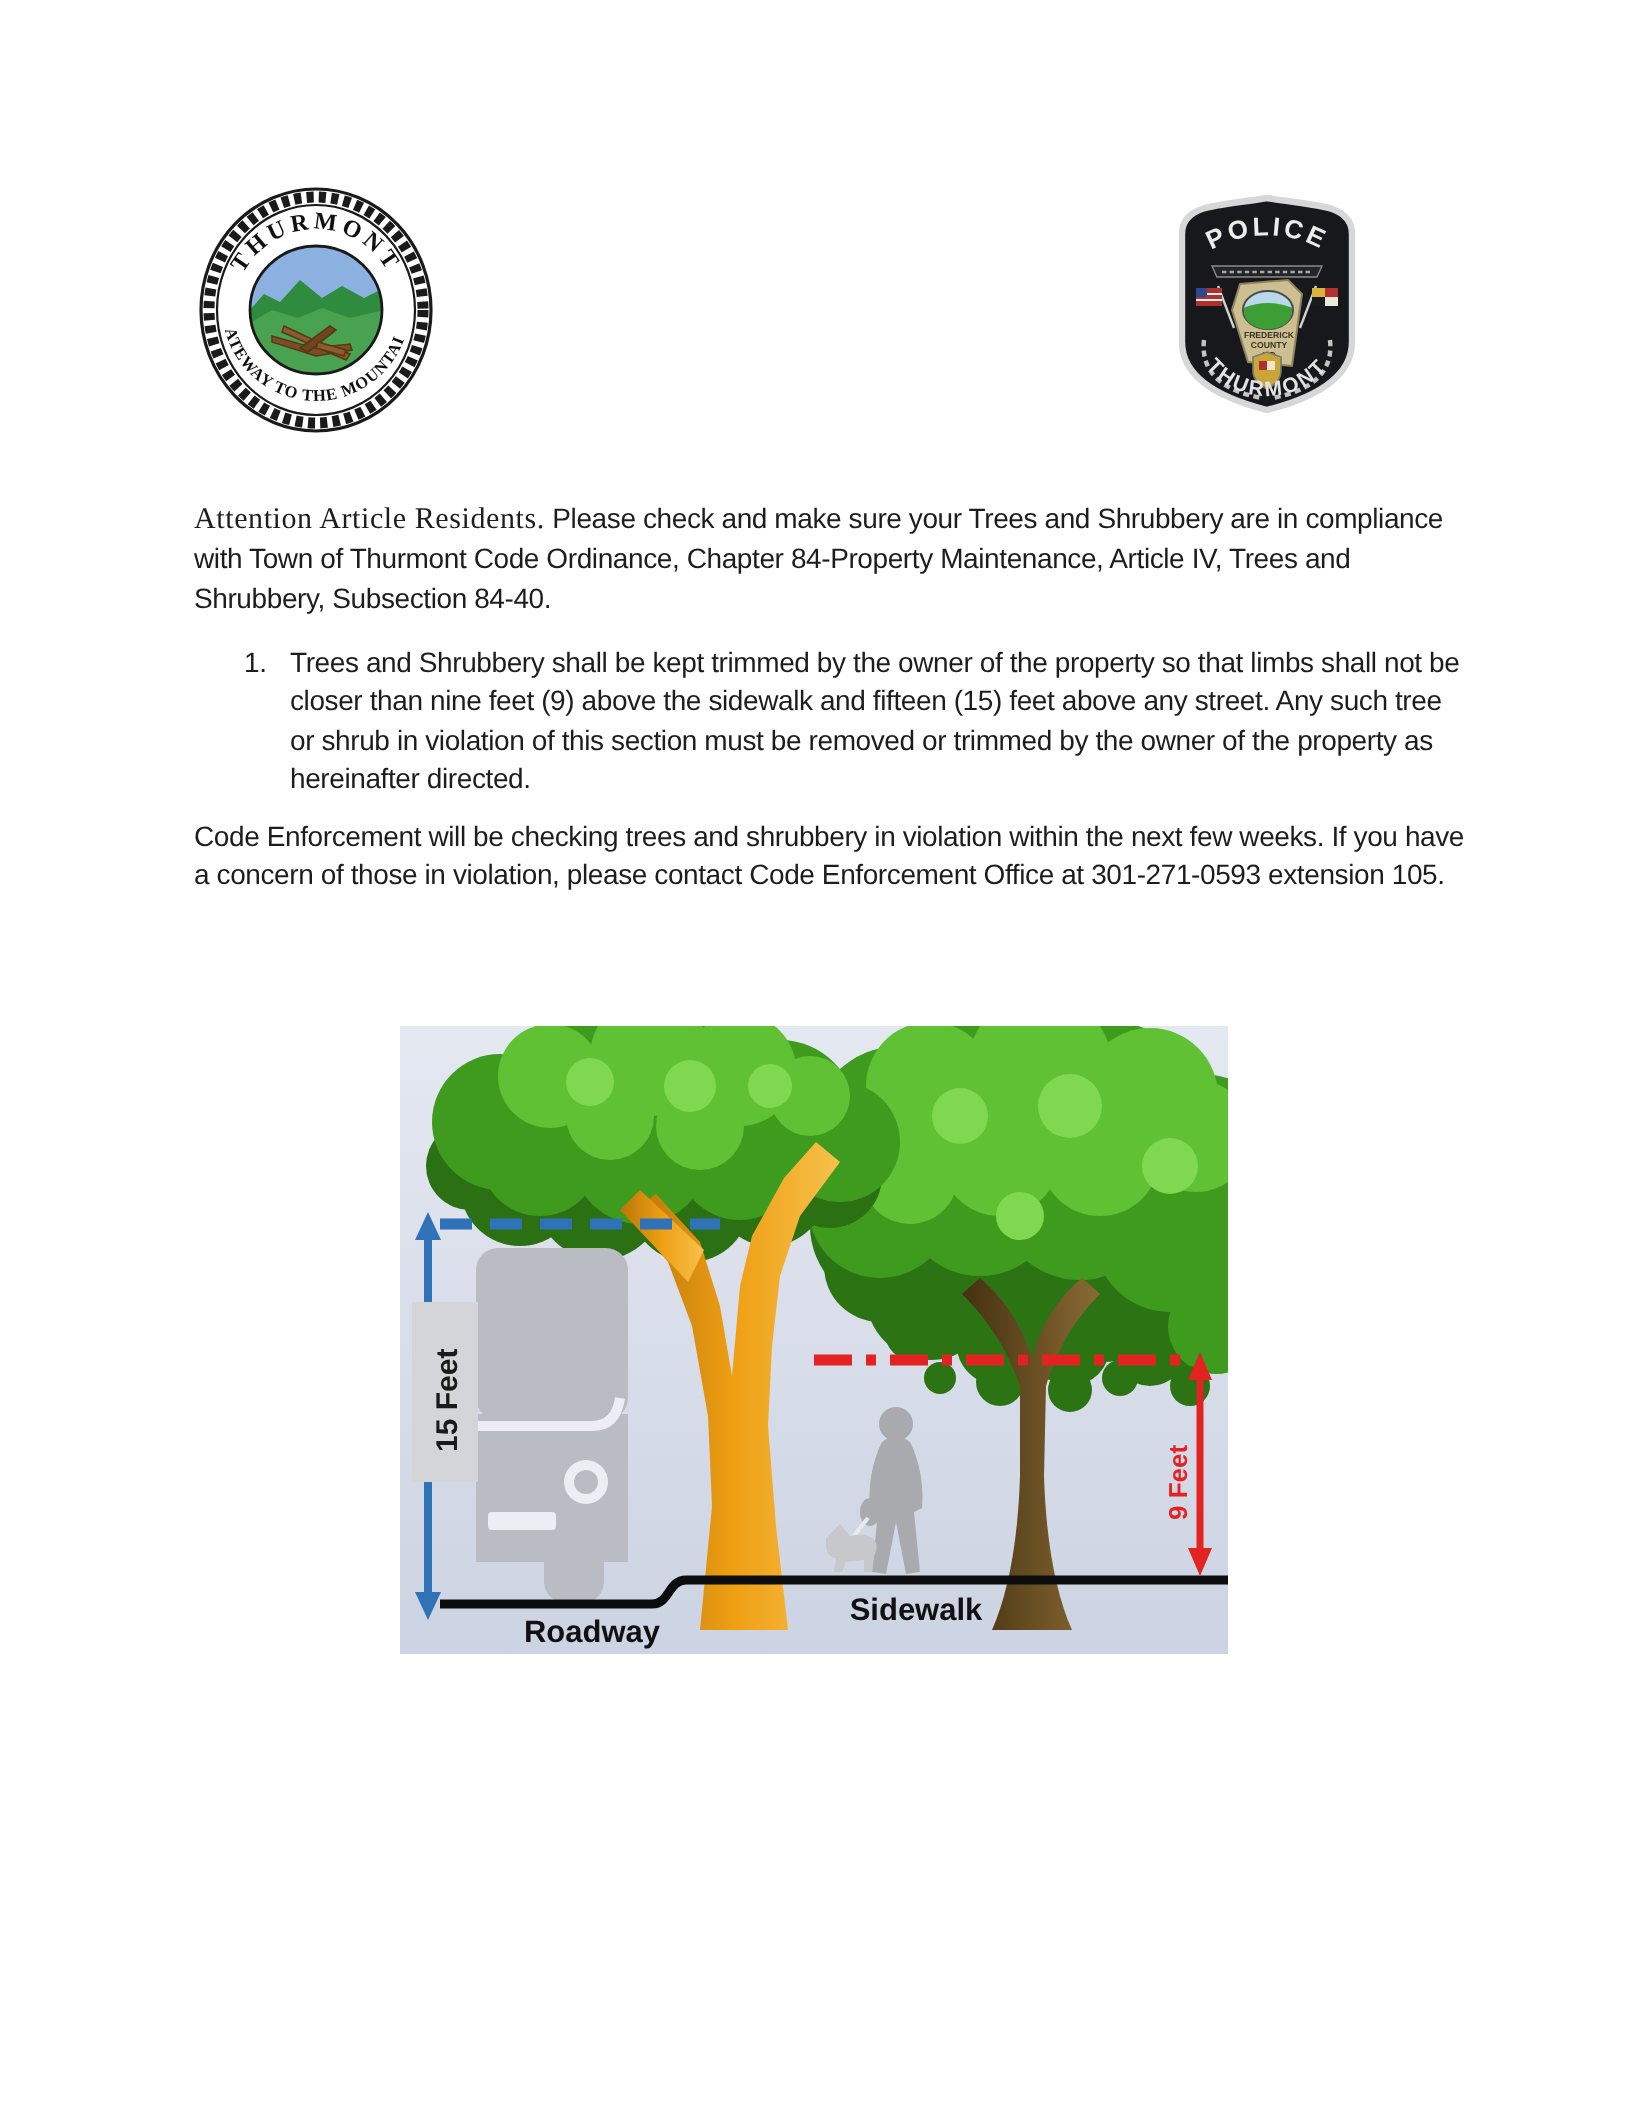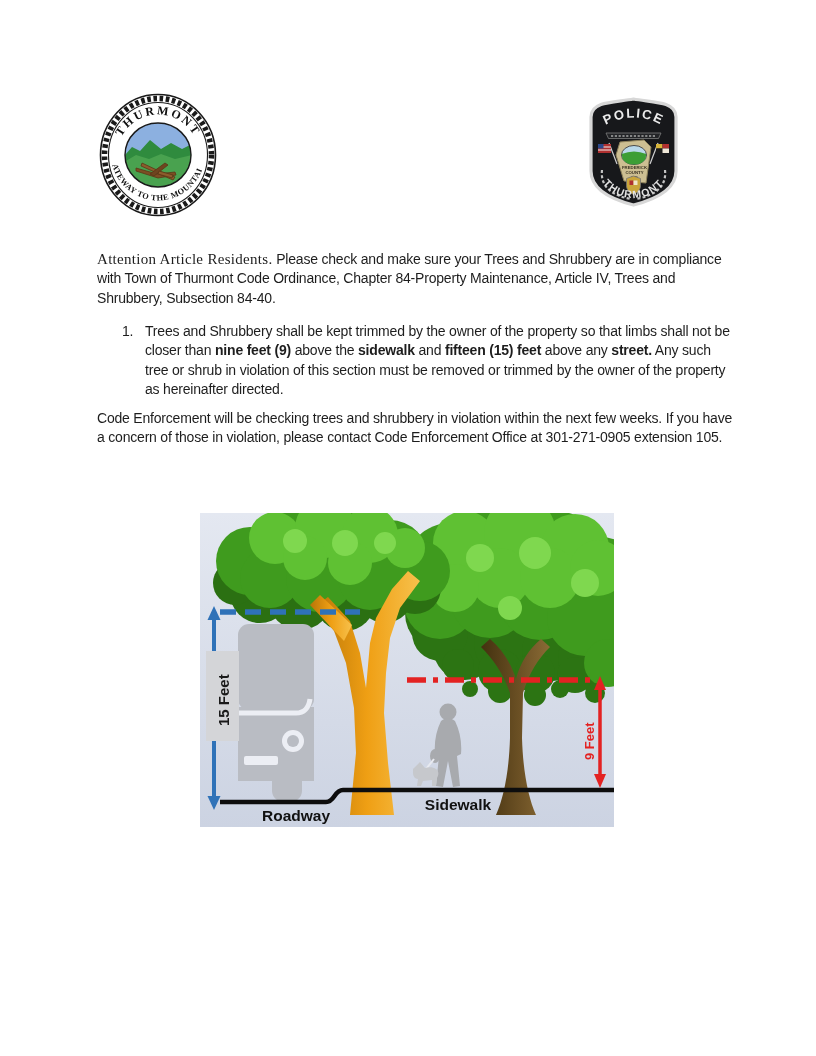--- a/index.html
+++ b/index.html
@@ -11,21 +11,21 @@
   .badge{position:absolute;left:587px;top:97px;}
   .intro{position:absolute;left:97px;top:250px;width:640px;margin:0;
          font-size:14px;line-height:19.3px;letter-spacing:-0.2px;}
   .intro .lead{font-family:"Liberation Serif",serif;font-size:15px;letter-spacing:0.3px;}
   .list-row{position:absolute;left:122px;top:322px;width:612px;display:flex;
             font-size:14px;line-height:19.4px;letter-spacing:-0.2px;}
   .list-row .num{width:23px;flex:none;}
   .list-row p{margin:0;flex:1;}
   .closing{position:absolute;left:97px;top:409px;width:640px;margin:0;
            font-size:14px;line-height:19.4px;letter-spacing:-0.2px;}
-  b{font-weight:bold;}
+  b{font-weight:normal;}
   .diagram{position:absolute;left:200px;top:513px;}
   svg text{font-family:"Liberation Sans",sans-serif;}
   svg.seal text{font-family:"Liberation Serif",serif;}
 </style>
 </head>
 <body>
 
 <div class="page">
 
   <svg class="seal" width="118" height="124" viewBox="0 0 118 124">
@@ -102,21 +102,21 @@
     </text>
   </svg>
 
   <p class="intro"><span class="lead">Attention Article Residents.</span><span> </span><span>Please check and make sure your Trees and Shrubbery are in compliance with Town of Thurmont Code Ordinance, Chapter 84-Property Maintenance, Article IV, Trees and Shrubbery, Subsection 84-40.</span></p>
 
   <div class="list-row">
     <span class="num">1.</span>
     <p><span>Trees and Shrubbery shall be kept trimmed by the owner of the property so that limbs shall not be closer than </span><b>nine feet (9)</b><span> above the </span><b>sidewalk</b><span> and </span><b>fifteen (15) feet</b><span> above any </span><b>street.</b><span> Any such tree or shrub in violation of this section must be removed or trimmed by the owner of the property as hereinafter directed.</span></p>
   </div>
 
-  <p class="closing">Code Enforcement will be checking trees and shrubbery in violation within the next few weeks. If you have a concern of those in violation, please contact Code Enforcement Office at 301-271-0905 extension 105.</p>
+  <p class="closing">Code Enforcement will be checking trees and shrubbery in violation within the next few weeks. If you have a concern of those in violation, please contact Code Enforcement Office at 301-271-0593 extension 105.</p>
 
   <svg class="diagram" width="414" height="314" viewBox="0 0 414 314">
     <defs>
       <linearGradient id="bgGrad" x1="0" y1="0" x2="0" y2="1">
         <stop offset="0" stop-color="#e4e8f1"></stop>
           <stop offset="1" stop-color="#ccd3e2"></stop>
       </linearGradient>
       <linearGradient id="trunkOrange" x1="0" y1="0" x2="1" y2="0">
         <stop offset="0" stop-color="#b97507"></stop>
           <stop offset="0.5" stop-color="#ef9f14"></stop>

